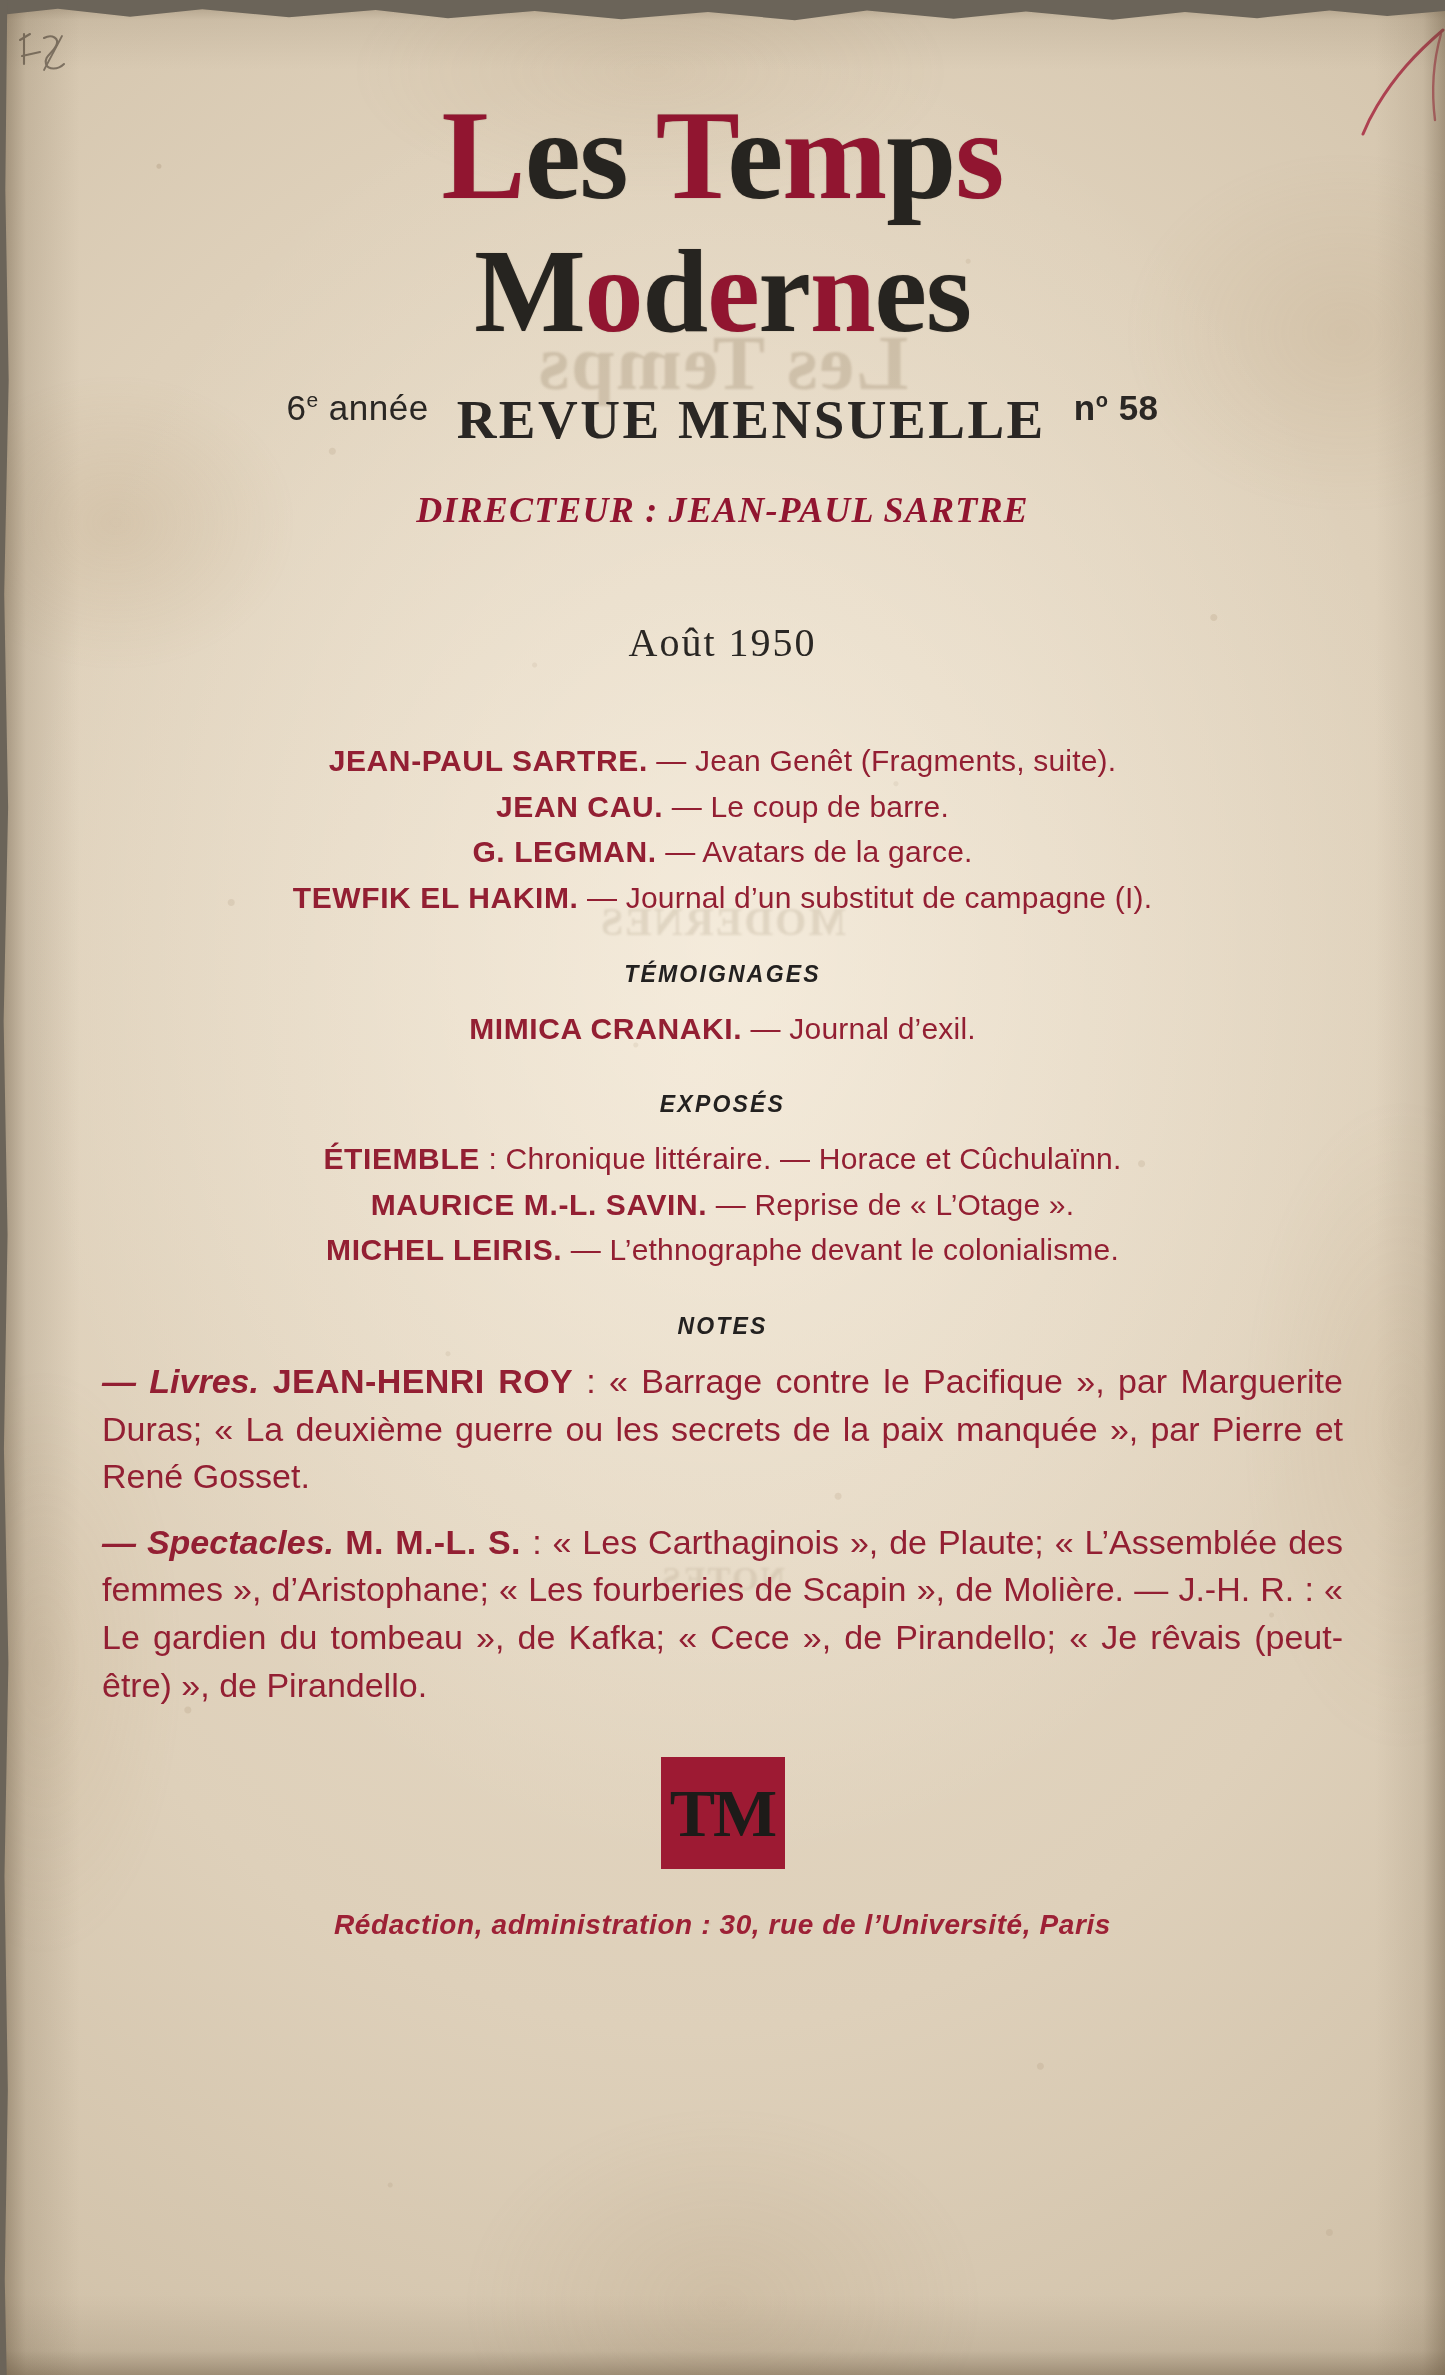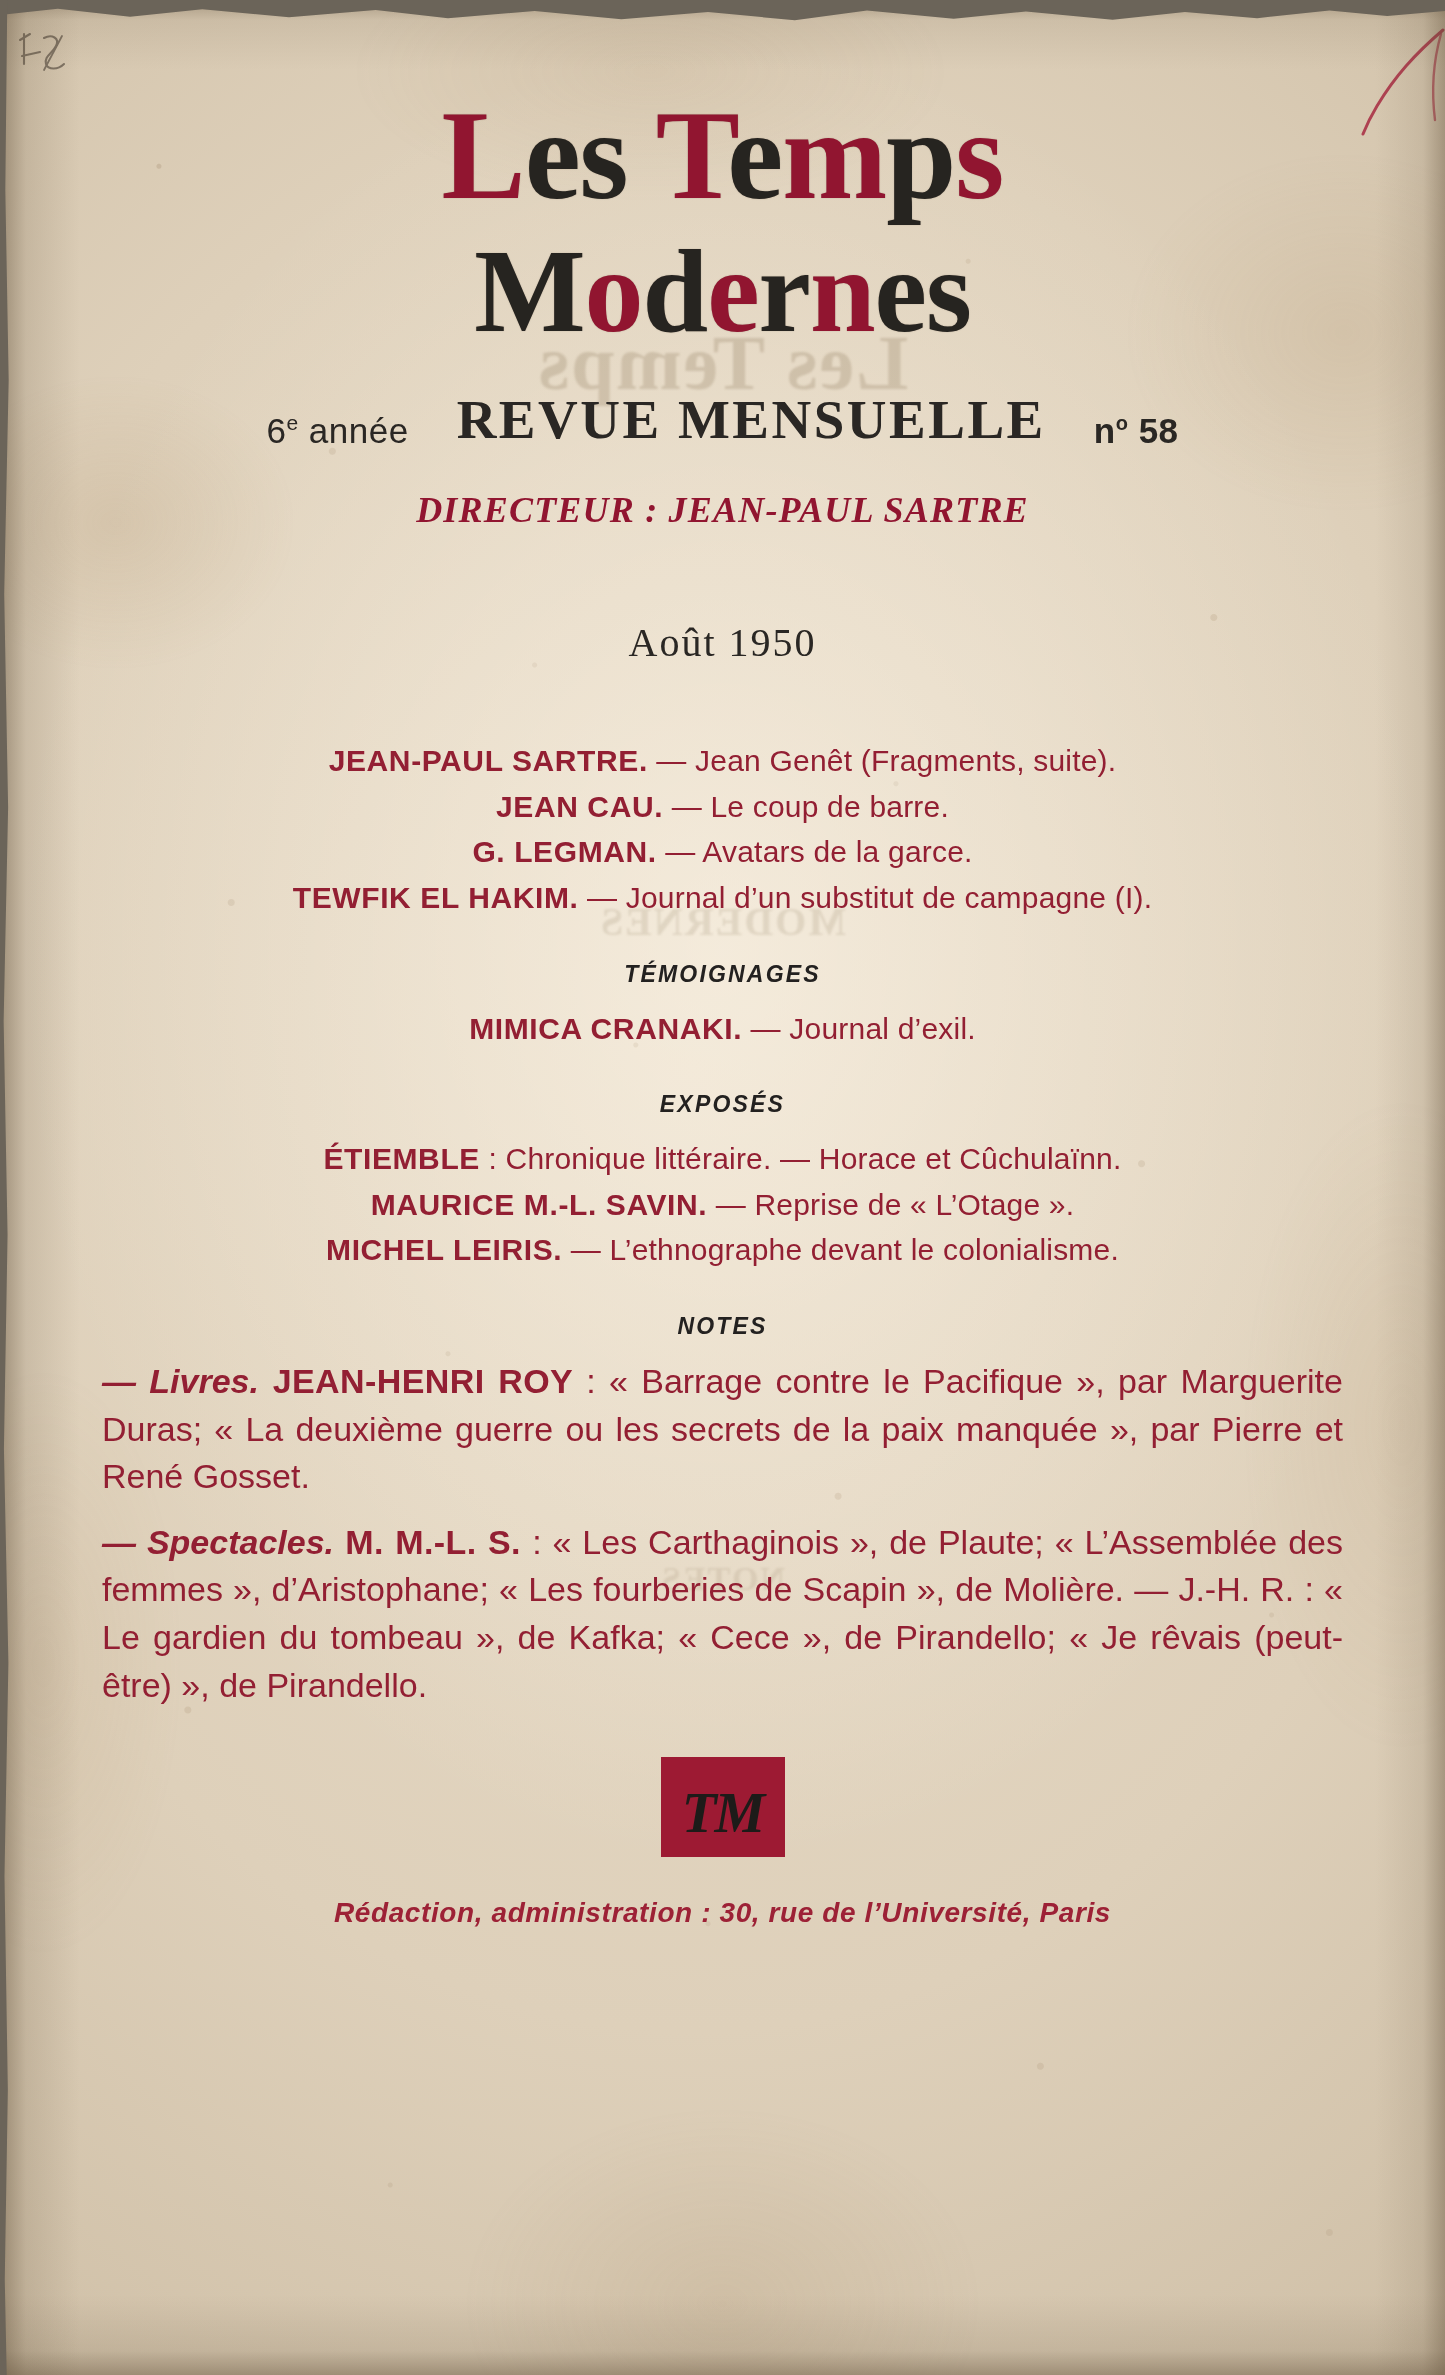--- a/index.html
+++ b/index.html
@@ -155,23 +155,23 @@
   .mast-line-1 span, .mast-line-2 span {
     display: inline;
     text-shadow: 0 0 1.2px rgba(60,40,25,.35);
   }
   .ink-red   { color: #8f1630; }
   .ink-black { color: #262420; }
 
   
   .subrow {
     display: flex;
-    align-items: flex-end;
+    align-items: flex-start;
     justify-content: center;
-    gap: 48px;
+    gap: 28px;
     margin-top: 40px;
     font-family: "Liberation Serif", serif;
     color: #2a2724;
   }
   .annee {
     font-size: 35px;
     font-family: "Liberation Sans", sans-serif;
     letter-spacing: .5px;
   }
   .annee sup { font-size: 21px; vertical-align: super; }
@@ -247,28 +247,27 @@
     font-style: italic;
   }
   .note-para .who { font-weight: bold; letter-spacing: .4px; }
 
   
   .logo-wrap { text-align: center; margin-top: 48px; }
   .tm-logo {
     display: inline-block;
     background: #9b1b33;
     width: 124px;
-    height: 100px;
+    height: 112px;
     line-height: 112px;
     color: #1d1b19;
     font-family: "Liberation Serif", serif;
     font-weight: bold;
-    font-size: 57px;
+    font-size: 68px;
     letter-spacing: -2px;
-    font-style: italic;
   }
 
   
   .footer {
     text-align: center;
     margin-top: 40px;
     color: #9b2236;
     font-family: "Liberation Sans", sans-serif;
     font-style: italic;
     font-weight: bold;

